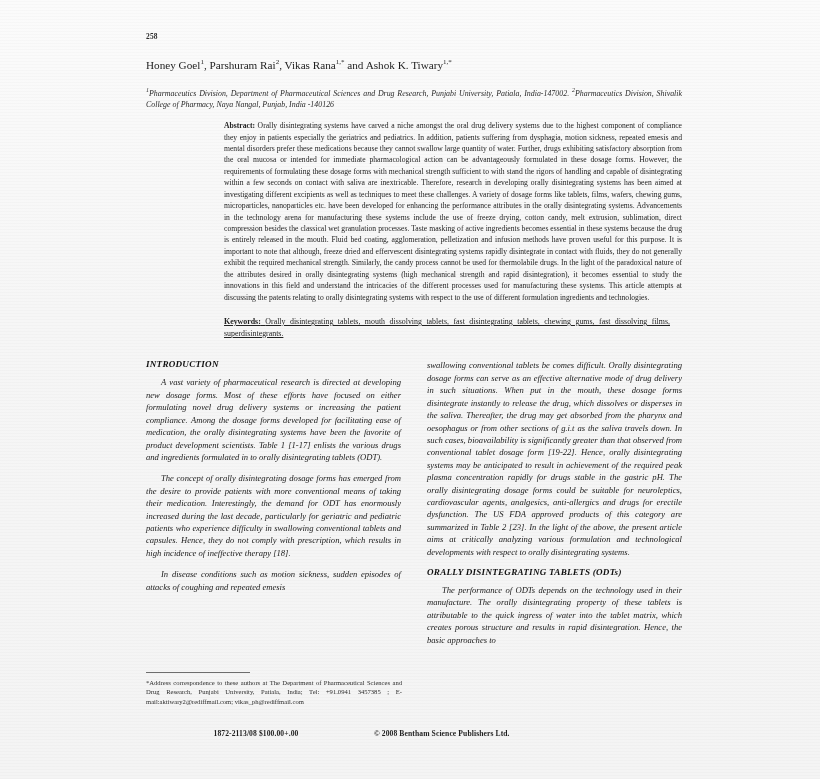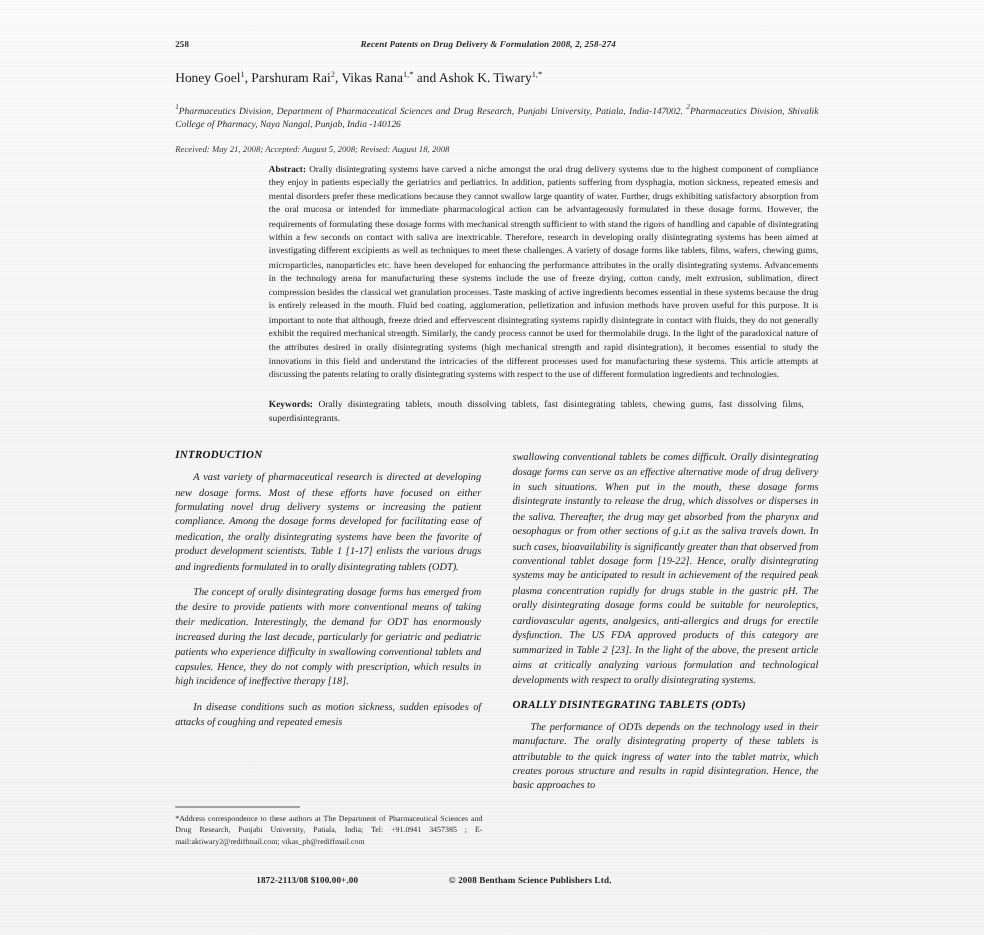--- a/index.html
+++ b/index.html
@@ -114,20 +114,21 @@
     margin: 0;
   }
   .abstract .lbl { font-weight: bold; }
 
   .keywords {
     margin: 13px 12px 0 0;
     font-size: 7.9px;
     line-height: 1.48;
     text-align: justify;
     color: #222222;
+    text-decoration: underline;
   }
   .keywords .lbl { font-weight: bold; }
 
   
   .columns {
     margin-top: 20px;
     display: flex;
     gap: 26px;
     font-style: italic;
   }
@@ -198,33 +199,31 @@
 </style>
 </head>
 <body>
 
 <div class="page">
   <div class="sheet">
     <div class="content">
 
       <div class="runhead">
         <span class="folio">258</span>
-        <span class="journal">Recent Patents on Drug Delivery &amp; Formulation 2008, 2, 258-274</span>
       </div>
 
 
       <div class="authors">
         Honey Goel<sup>1</sup>, Parshuram Rai<sup>2</sup>, Vikas Rana<sup>1,*</sup> and Ashok K. Tiwary<sup>1,*</sup>
       </div>
 
       <div class="affil">
         <sup>1</sup>Pharmaceutics Division, Department of Pharmaceutical Sciences and Drug Research, Punjabi University, Patiala, India-147002. <sup>2</sup>Pharmaceutics Division, Shivalik College of Pharmacy, Naya Nangal, Punjab, India -140126
       </div>
 
-      <div class="dates">Received: May 21, 2008; Accepted: August 5, 2008; Revised: August 18, 2008</div>
 
       <div class="abstract-wrap">
         <p class="abstract"><span class="lbl">Abstract:</span> <span>Orally disintegrating systems have carved a niche amongst the oral drug delivery systems due to the highest component of compliance they enjoy in patients especially the geriatrics and pediatrics. In addition, patients suffering from dysphagia, motion sickness, repeated emesis and mental disorders prefer these medications because they cannot swallow large quantity of water. Further, drugs exhibiting satisfactory absorption from the oral mucosa or intended for immediate pharmacological action can be advantageously formulated in these dosage forms. However, the requirements of formulating these dosage forms with mechanical strength sufficient to with stand the rigors of handling and capable of disintegrating within a few seconds on contact with saliva are inextricable. Therefore, research in developing orally disintegrating systems has been aimed at investigating different excipients as well as techniques to meet these challenges. A variety of dosage forms like tablets, films, wafers, chewing gums, microparticles, nanoparticles etc. have been developed for enhancing the performance attributes in the orally disintegrating systems. Advancements in the technology arena for manufacturing these systems include the use of freeze drying, cotton candy, melt extrusion, sublimation, direct compression besides the classical wet granulation processes. Taste masking of active ingredients becomes essential in these systems because the drug is entirely released in the mouth. Fluid bed coating, agglomeration, pelletization and infusion methods have proven useful for this purpose. It is important to note that although, freeze dried and effervescent disintegrating systems rapidly disintegrate in contact with fluids, they do not generally exhibit the required mechanical strength. Similarly, the candy process cannot be used for thermolabile drugs. In the light of the paradoxical nature of the attributes desired in orally disintegrating systems (high mechanical strength and rapid disintegration), it becomes essential to study the innovations in this field and understand the intricacies of the different processes used for manufacturing these systems. This article attempts at discussing the patents relating to orally disintegrating systems with respect to the use of different formulation ingredients and technologies.</span></p>
         <p class="keywords"><span class="lbl">Keywords:</span> <span>Orally disintegrating tablets, mouth dissolving tablets, fast disintegrating tablets, chewing gums, fast dissolving films, superdisintegrants.</span></p>
       </div>
 
       <div class="columns">
 
         <div class="col">
           <div class="sechead">INTRODUCTION</div>

